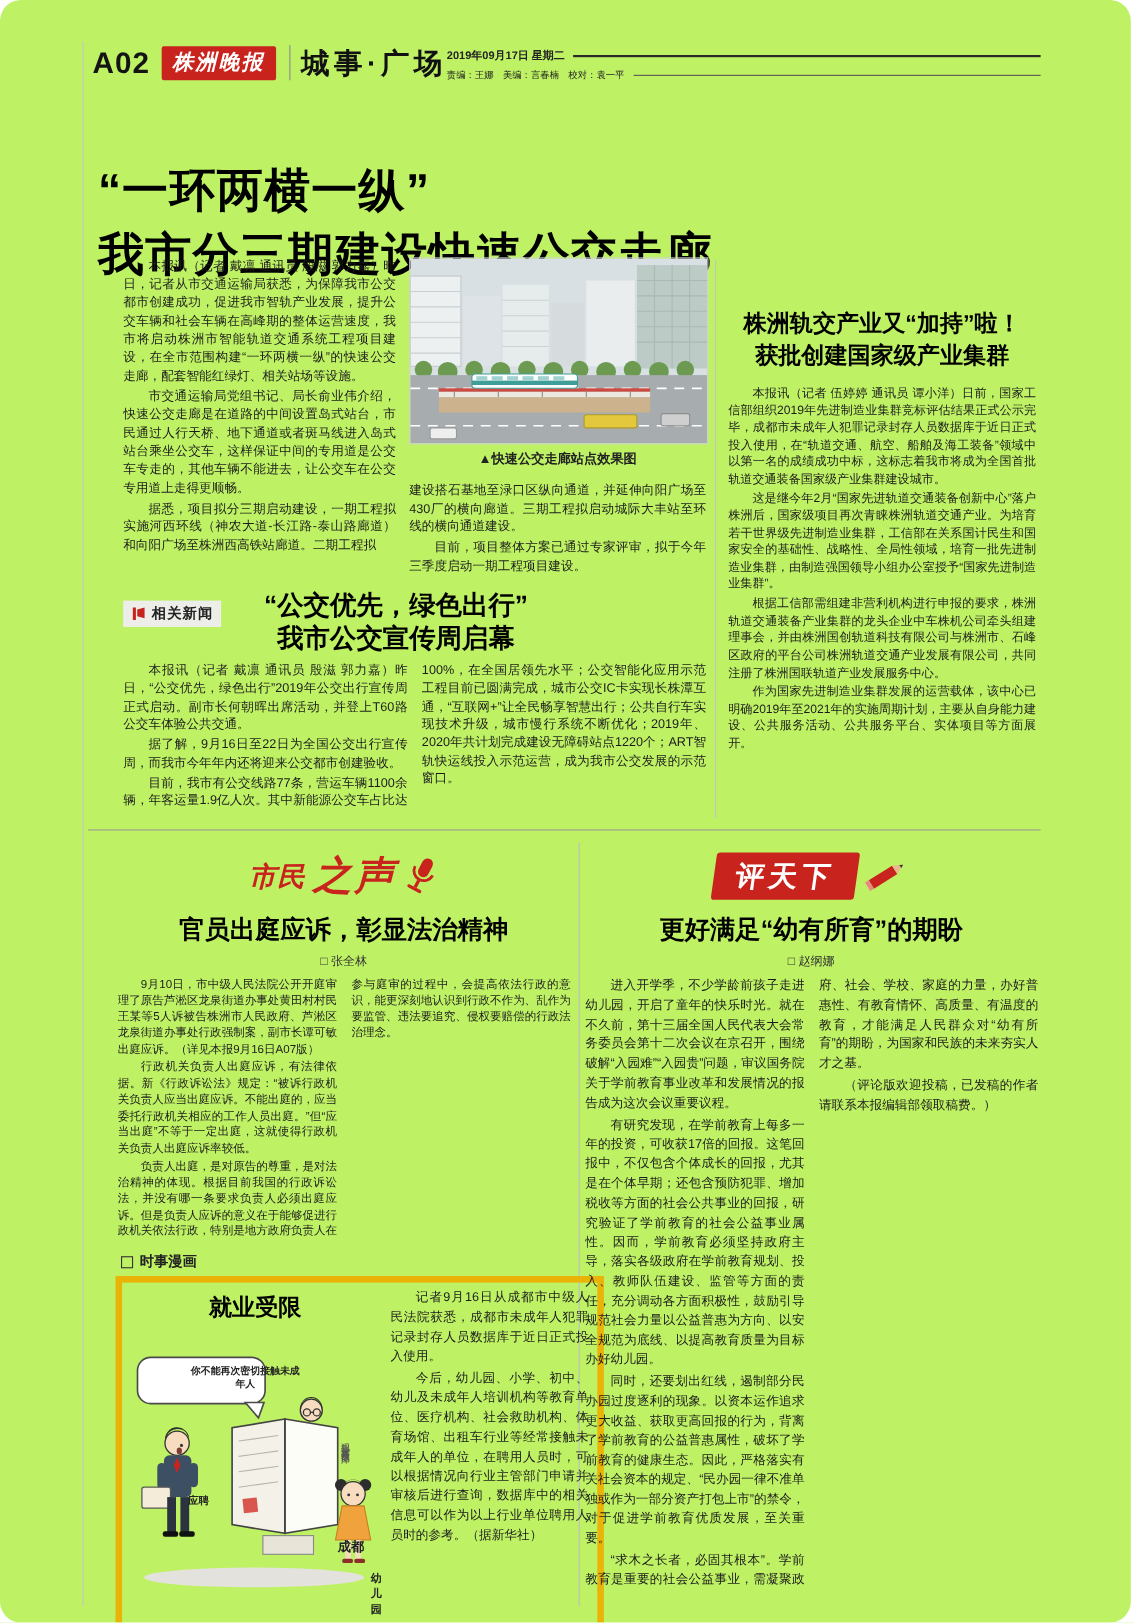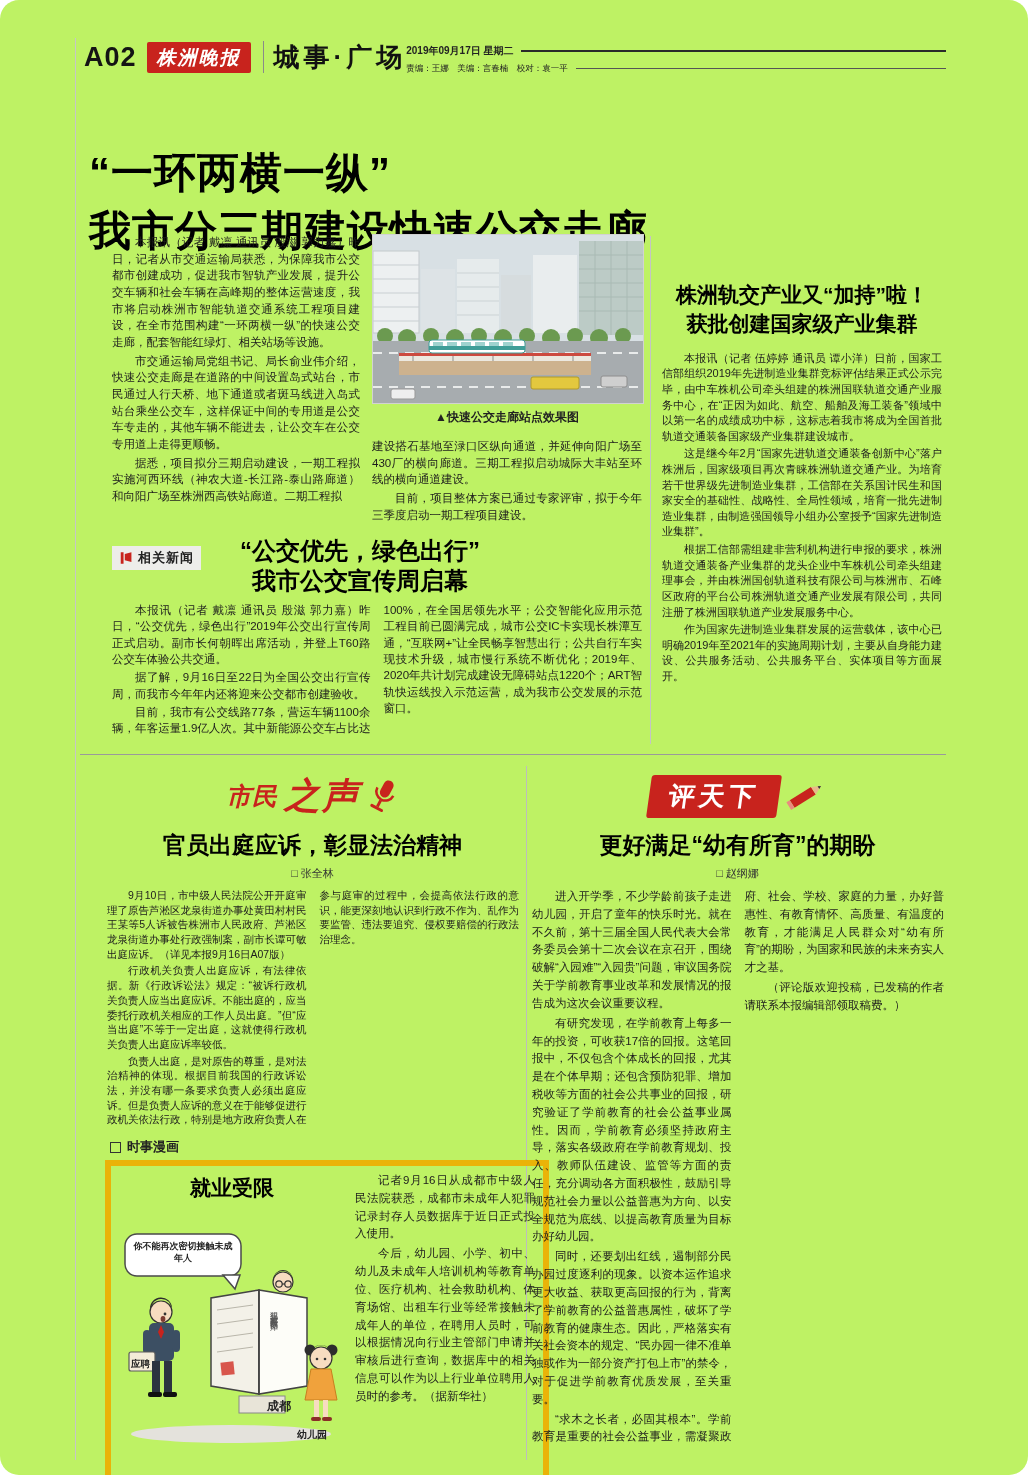--- a/index.html
+++ b/index.html
@@ -84,21 +84,21 @@
   .tw-body{left:532px;top:888px;width:412px;height:570px;font-size:11.5px;line-height:1.55;}
 
   
   .comic-label{left:110px;top:1138px;display:flex;align-items:center;gap:6px;font-size:13px;font-weight:800;color:#222;}
   .comic-square{width:9px;height:9px;border:1.5px solid #333;display:inline-block;}
   .comic-box{left:105px;top:1160px;width:416px;height:298px;border:6px solid #eab308;padding:6px 8px;display:flex;gap:10px;}
   .comic-left{width:226px;flex:none;display:flex;flex-direction:column;}
   .comic-title{text-align:center;font-size:21px;font-weight:900;color:#000;margin:2px 0 4px 0;}
   .comic-art{position:relative;width:226px;height:250px;}
   .comic-art svg{display:block;}
-  .comic-overlay{position:absolute;color:#222;}
+  .comic-overlay{position:absolute;color:#222;margin-left:40px;}
   .bubble-text{left:12px;top:34px;width:104px;font-size:9px;line-height:1.35;text-align:center;font-weight:700;}
   .lbl-yingpin{left:12px;top:152px;font-size:9.5px;font-weight:800;}
   .lbl-chengdu{left:128px;top:192px;width:44px;text-align:right;font-size:12px;font-weight:900;}
   .lbl-youeryuan{left:178px;top:222px;font-size:10px;font-weight:800;}
   .book-text{left:148px;top:100px;font-size:8px;color:#555;writing-mode:vertical-rl;letter-spacing:1px;height:70px;}
   .comic-text{flex:1;font-size:11.5px;line-height:1.55;}
 </style>
 </head>
 <body>
 
@@ -215,21 +215,21 @@
       <p class="cont">建设搭石基地至渌口区纵向通道，并延伸向阳广场至430厂的横向廊道。三期工程拟启动城际大丰站至环线的横向通道建设。</p>
       <p>目前，项目整体方案已通过专家评审，拟于今年三季度启动一期工程项目建设。</p>
     </div>
 
   <div class="abs vrule-main"></div>
 
   <div class="abs right-article">
     <div class="ra-h">株洲轨交产业又“加持”啦！</div>
     <div class="ra-h">获批创建国家级产业集群</div>
     <div class="ra-body body-text clip">
-        <p>本报讯（记者 伍婷婷 通讯员 谭小洋）日前，国家工信部组织2019年先进制造业集群竞标评估结果正式公示完毕，由中车株机公司牵头组建的株洲国联轨道交通产业服务中心，在“正因为如此、航空、船舶及海工装备”领域中以第一名的成绩成功中标，这标志着我市将成为全国首批轨道交通装备国家级产业集群建设城市。</p>
+        <p>本报讯（记者 伍婷婷 通讯员 谭小洋）日前，国家工信部组织2019年先进制造业集群竞标评估结果正式公示完毕，成都市未成年人犯罪记录封存人员数据库于近日正式投入使用，在“轨道交通、航空、船舶及海工装备”领域中以第一名的成绩成功中标，这标志着我市将成为全国首批轨道交通装备国家级产业集群建设城市。</p>
         <p>这是继今年2月“国家先进轨道交通装备创新中心”落户株洲后，国家级项目再次青睐株洲轨道交通产业。为培育若干世界级先进制造业集群，工信部在关系国计民生和国家安全的基础性、战略性、全局性领域，培育一批先进制造业集群，由制造强国领导小组办公室授予“国家先进制造业集群”。</p>
         <p>根据工信部需组建非营利机构进行申报的要求，株洲轨道交通装备产业集群的龙头企业中车株机公司牵头组建理事会，并由株洲国创轨道科技有限公司与株洲市、石峰区政府的平台公司株洲轨道交通产业发展有限公司，共同注册了株洲国联轨道产业发展服务中心。</p>
         <p>作为国家先进制造业集群发展的运营载体，该中心已明确2019年至2021年的实施周期计划，主要从自身能力建设、公共服务活动、公共服务平台、实体项目等方面展开。</p>
       </div>
   </div>
 
   <div class="abs related-label">
     <svg width="14" height="14" viewBox="0 0 16 16">
       <path d="M2 1.5 h3.2 v13 H2 z M6.6 3.5 l7.6 -2 v11 l-7.6 -2 z" fill="#c8231d"></path>
     </svg>

